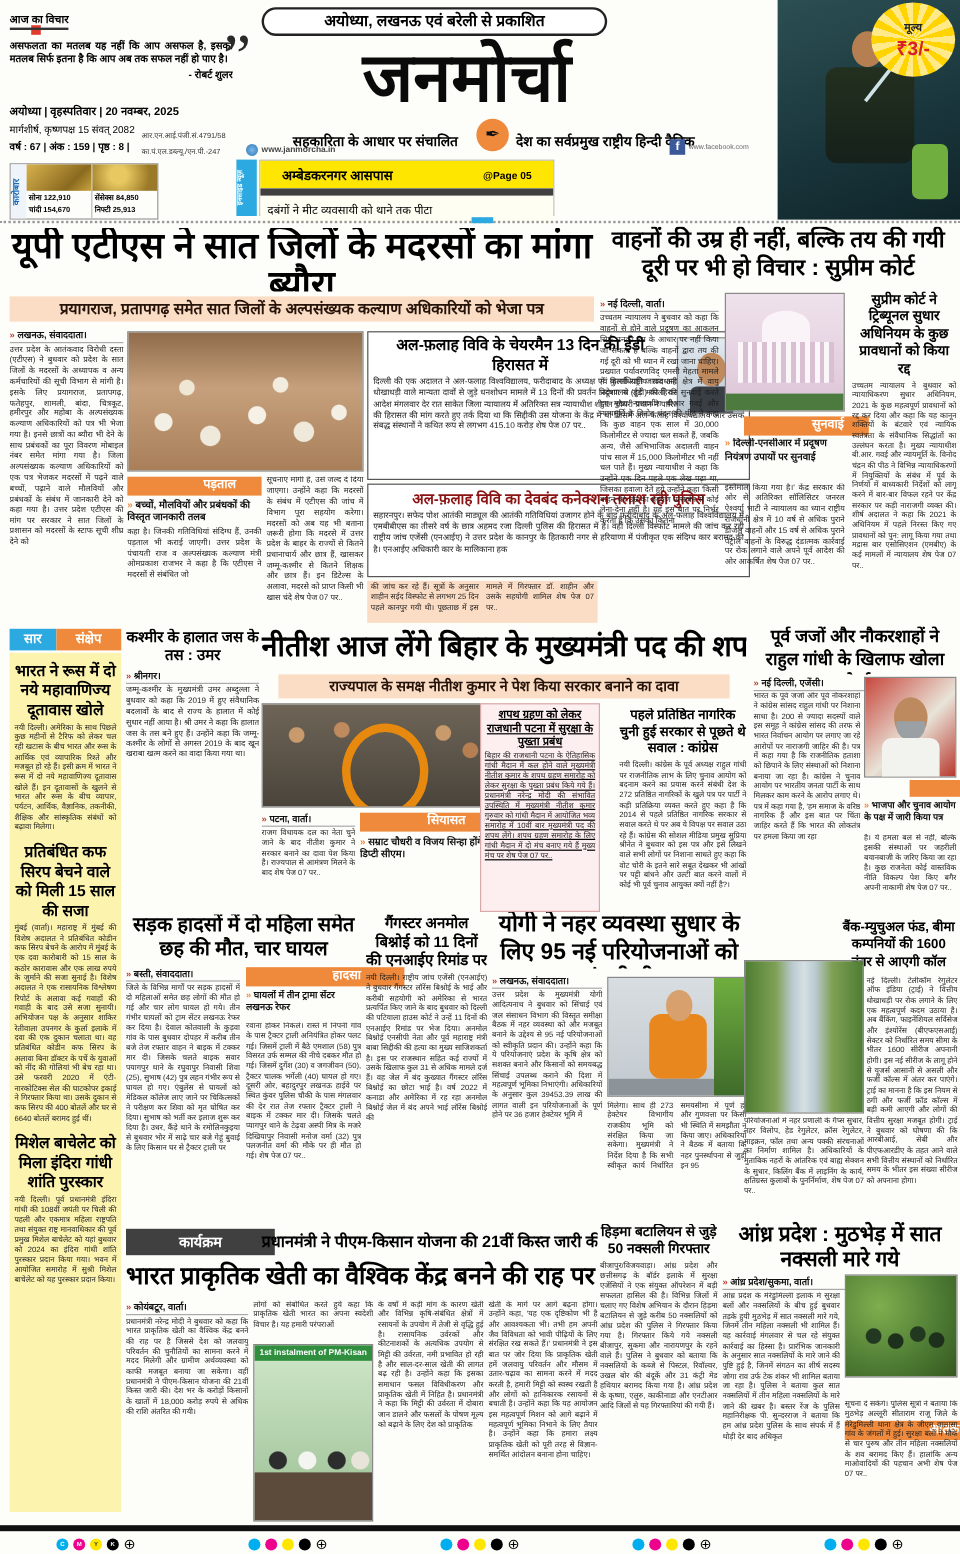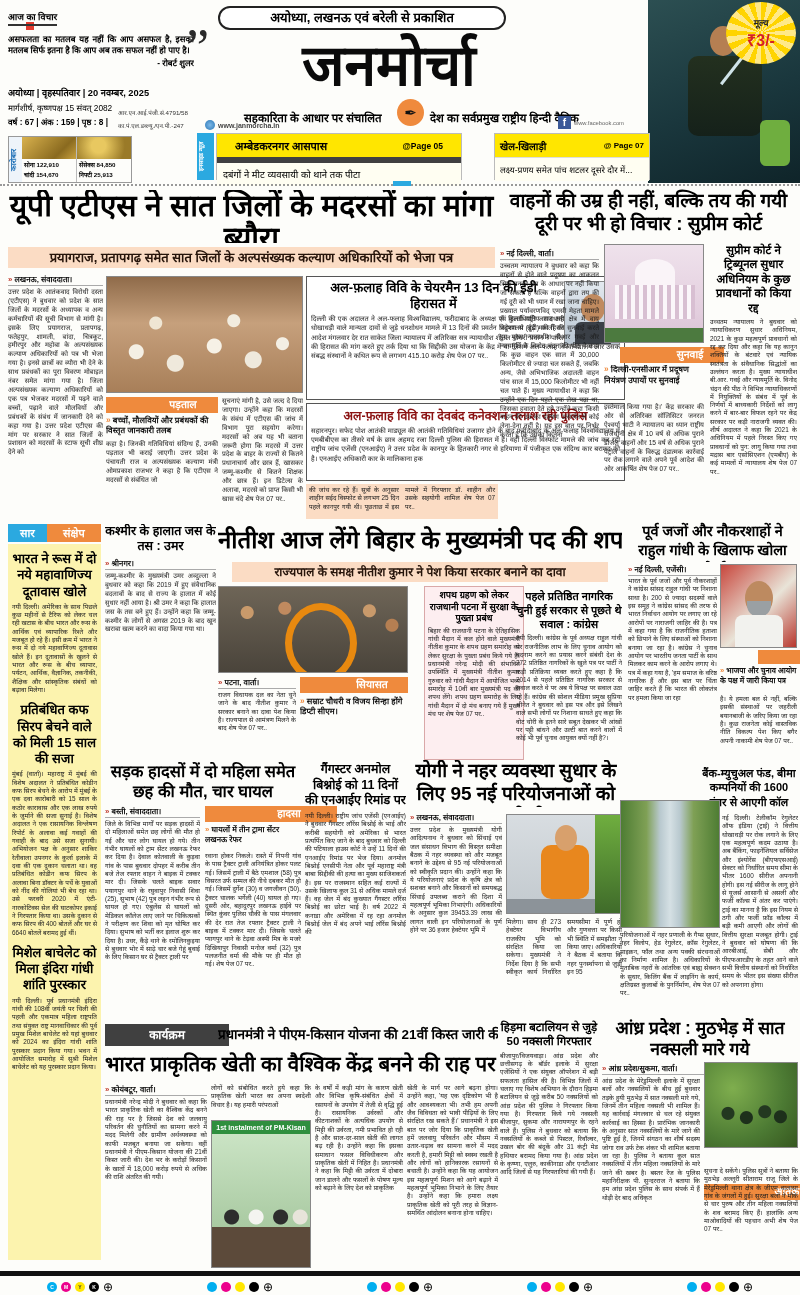--- a/index.html
+++ b/index.html
@@ -90,27 +90,20 @@
   </div>
 
   <div class="abs vert" style="left:197px;top:133px;width:17px;height:47px;background:#2ba9e0;color:#fff;font-size:6px;font-weight:bold;">इनसाइड न्यूज़</div>
   <div class="abs" style="left:216px;top:133px;width:246px;height:47px;border:1px solid #bbb;box-sizing:border-box;">
     <div style="height:23px;background:#ffe600;display:flex;justify-content:space-between;align-items:center;padding:0 18px;">
       <span style="font-size:11px;font-weight:800;">अम्बेडकरनगर आसपास</span>
       <span style="font-size:8.5px;font-weight:bold;">@Page 05</span>
     </div>
     <div style="height:23px;background:#fffef2;font-size:9.5px;display:flex;align-items:center;padding:0 6px;border-top:6px solid #404040;">दबंगों ने मीट व्यवसायी को थाने तक पीटा</div>
   </div>
-  <div class="abs" style="left:494px;top:133px;width:156px;height:47px;border:1px solid #bbb;box-sizing:border-box;">
-    <div style="height:23px;background:#ffe600;display:flex;justify-content:space-between;align-items:center;padding:0 5px;">
-      <span style="font-size:10px;font-weight:800;">खेल-खिलाड़ी</span>
-      <span style="font-size:8px;font-weight:bold;">@ Page 07</span>
-    </div>
-    <div style="height:23px;background:#fffef2;font-size:8.6px;display:flex;align-items:center;padding:0 5px;border-top:1px solid #ddd;">लक्ष्य-प्रणय समेत पांच शटलर दूसरे दौर में...</div>
-  </div>
 
   <div class="abs srule" style="left:0;top:184px;width:800px;"></div>
   <div class="abs" style="left:393px;top:181px;width:18px;height:5px;background:#2ba9e0;"></div>
 
   <div class="abs hl clip" style="left:8px;top:190px;width:487px;height:53px;font-size:30px;line-height:1.05;">यूपी एटीएस ने सात जिलों के मदरसों का मांगा ब्यौरा</div>
   <div class="abs hl clip" style="left:500px;top:189px;width:297px;height:56px;font-size:19px;line-height:1.22;">वाहनों की उम्र ही नहीं, बल्कि तय की गयी दूरी पर भी हो विचार : सुप्रीम कोर्ट</div>
   <div class="abs kicker clip" style="left:8px;top:247px;width:487px;height:21px;font-size:13px;line-height:21px;">प्रयागराज, प्रतापगढ़ समेत सात जिलों के अल्पसंख्यक कल्याण अधिकारियों को भेजा पत्र</div>
 
   <div class="abs clip" style="left:8px;top:274px;width:95px;height:246px;">
     <div class="byline">लखनऊ, संवाददाता।</div>
@@ -184,21 +177,21 @@
     <div class="abs" style="left:0;top:0;width:100%;height:100%;background-image:radial-gradient(circle at 15% 30%,#c99a6b 6px,transparent 7px),radial-gradient(circle at 35% 25%,#c08a5f 6px,transparent 7px),radial-gradient(circle at 80% 28%,#c99a6b 6px,transparent 7px),radial-gradient(circle at 92% 45%,#b57f52 6px,transparent 7px);"></div>
   </div>
   <div class="abs clip" style="left:218px;top:677px;width:78px;height:83px;">
     <div class="byline">पटना, वार्ता।</div>
     <div class="body-sm">राजग विधायक दल का नेता चुने जाने के बाद नीतीश कुमार ने सरकार बनाने का दावा पेश किया है। राज्यपाल से आमंत्रण मिलने के बाद शेष पेज 07 पर..</div>
   </div>
   <div class="abs clip" style="left:300px;top:677px;width:108px;height:83px;">
     <div class="tag" style="width:72px;margin:0 auto 4px auto;">सियासत</div>
     <div class="sub">सम्राट चौधरी व विजय सिन्हा होंगे डिप्टी सीएम।</div>
   </div>
-  <div class="abs clip" style="left:424px;top:586px;width:100px;height:174px;background:#fdeef0;border:1px solid #d9a8a8;box-sizing:border-box;padding:3px;">
+  <div class="abs clip" style="left:400px;top:586px;width:100px;height:174px;background:#fdeef0;border:1px solid #d9a8a8;box-sizing:border-box;padding:3px;text-decoration:underline;">
     <div style="font-weight:800;font-size:9.3px;text-align:center;line-height:1.25;margin-bottom:2px;">शपथ ग्रहण को लेकर राजधानी पटना में सुरक्षा के पुख्ता प्रबंध</div>
     <div class="body-sm">बिहार की राजधानी पटना के ऐतिहासिक गांधी मैदान में कल होने वाले मुख्यमंत्री नीतीश कुमार के शपथ ग्रहण समारोह को लेकर सुरक्षा के पुख्ता प्रबंध किये गये हैं। प्रधानमंत्री नरेन्द्र मोदी की संभावित उपस्थिति में मुख्यमंत्री नीतीश कुमार गुरुवार को गांधी मैदान में आयोजित भव्य समारोह में 10वीं बार मुख्यमंत्री पद की शपथ लेंगे। शपथ ग्रहण समारोह के लिए गांधी मैदान में दो मंच बनाए गये हैं मुख्य मंच पर शेष पेज 07 पर..</div>
   </div>
 
   <div class="abs clip" style="left:516px;top:590px;width:106px;height:170px;">
     <div class="hl" style="font-size:11px;line-height:1.25;margin-bottom:3px;">पहले प्रतिष्ठित नागरिक चुनी हुई सरकार से पूछते थे सवाल : कांग्रेस</div>
     <div class="body-sm">नयी दिल्ली। कांग्रेस के पूर्व अध्यक्ष राहुल गांधी पर राजनीतिक लाभ के लिए चुनाव आयोग को बदनाम करने का प्रयास करने संबंधी देश के 272 प्रतिष्ठित नागरिकों के खुले पत्र पर पार्टी ने कड़ी प्रतिक्रिया व्यक्त करते हुए कहा है कि 2014 से पहले प्रतिष्ठित नागरिक सरकार से सवाल करते थे पर अब ये विपक्ष पर सवाल उठा रहे हैं। कांग्रेस की सोशल मीडिया प्रमुख सुप्रिया श्रीनेत ने बुधवार को इस पत्र और इसे लिखने वाले सभी लोगों पर निशाना साधते हुए कहा कि वोट चोरी के इतने सारे सबूत देखकर भी आंखों पर पट्टी बांधने और उल्टी बात करने वालों में कोई भी पूर्व चुनाव आयुक्त क्यों नहीं है?।</div>
   </div>
 
   <div class="abs hl clip" style="left:628px;top:522px;width:169px;height:40px;font-size:14.5px;line-height:1.3;">पूर्व जजों और नौकरशाहों ने राहुल गांधी के खिलाफ खोला मोर्चा</div>

